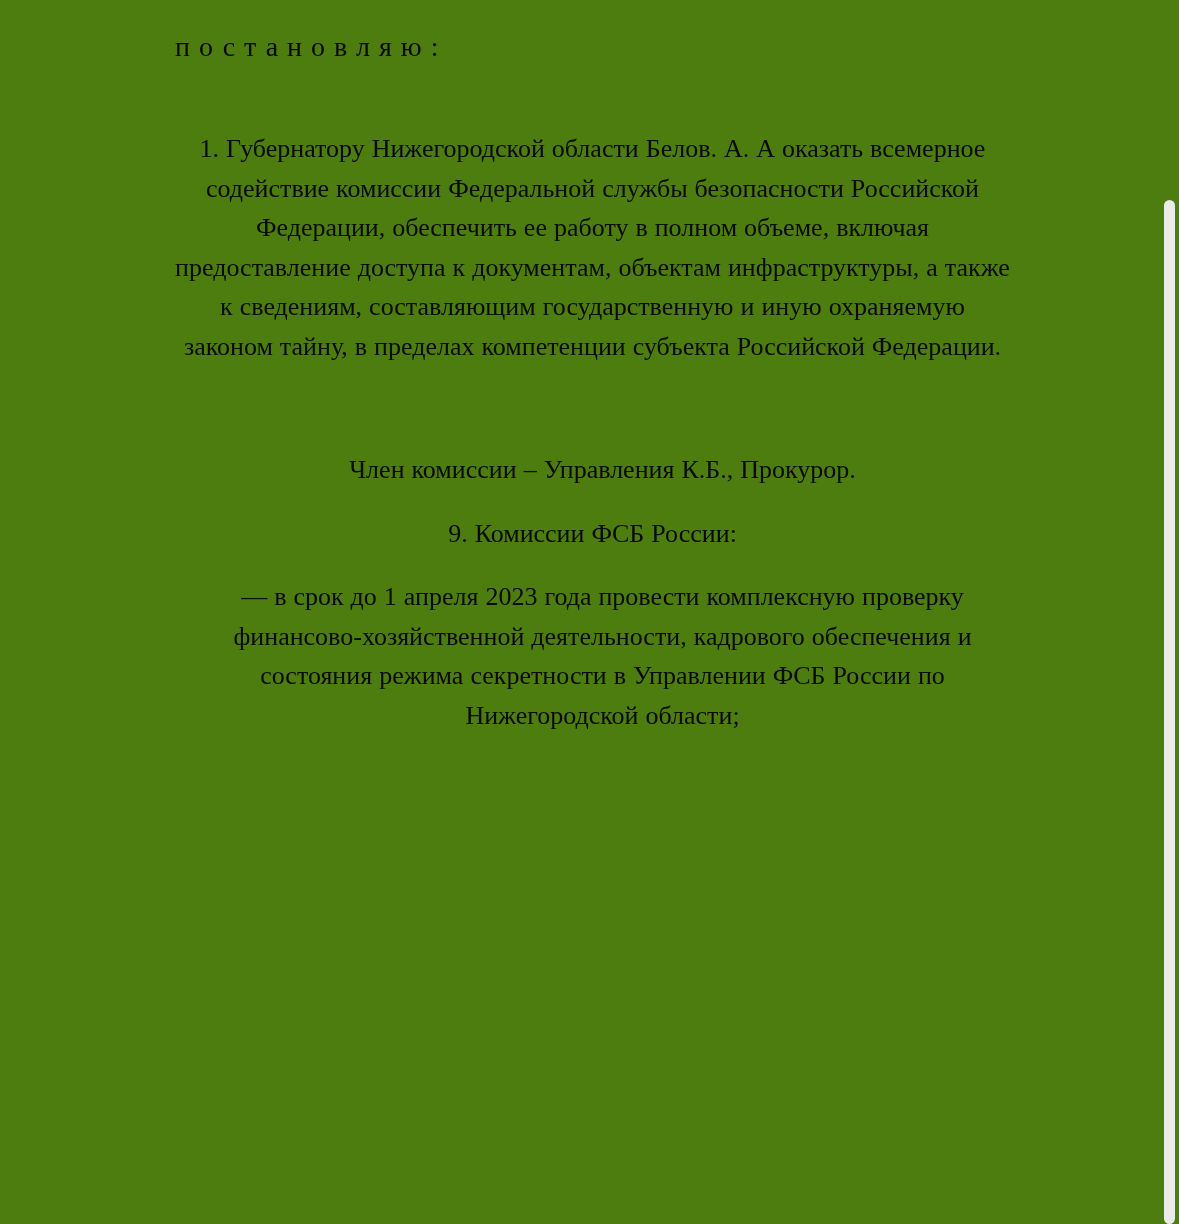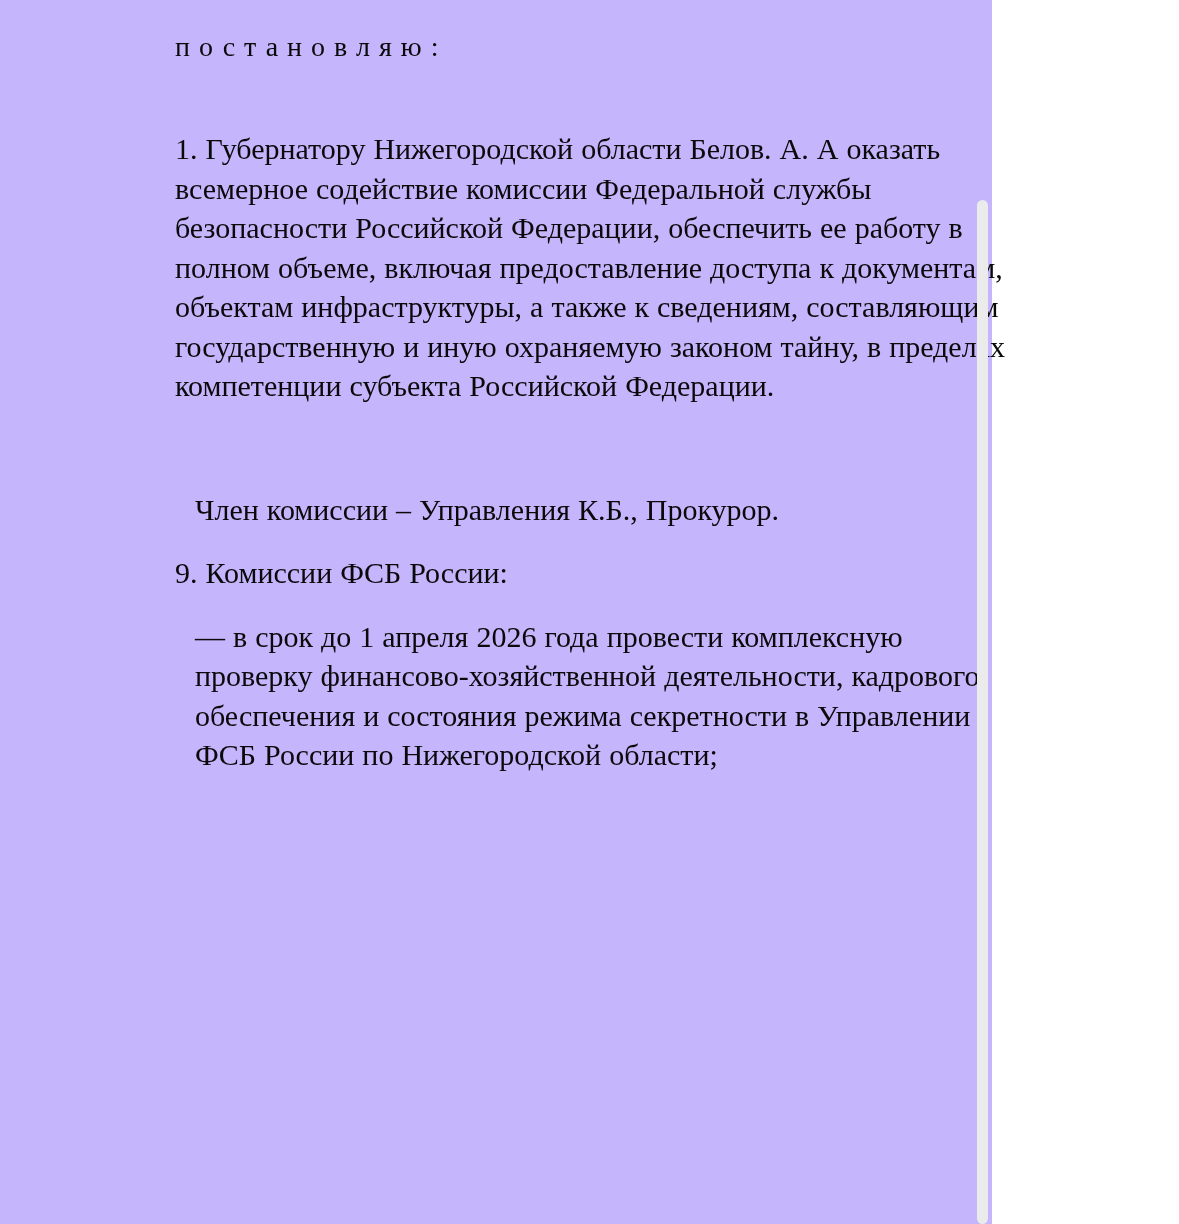--- a/index.html
+++ b/index.html
@@ -12,23 +12,23 @@
     width: 1179px;
     height: 1224px;
     font-family: "Liberation Serif", "DejaVu Serif", serif;
     color: #0a0a0a;
     overflow: hidden;
     position: relative;
   }
 
   .page {
     position: relative;
-    width: 992px;
+    width: 1179px;
     height: 1224px;
-    background: #c4b5fd;
+    background: #4d7c0f;
     box-sizing: border-box;
   }
 
   .doc-body {
     position: absolute;
     left: 175px;
     top: 0;
     width: 835px;
   }
 
@@ -36,25 +36,25 @@
     font-size: 28px;
     line-height: 40px;
     letter-spacing: 9px;
     margin: 0;
     padding-top: 27px;
     font-weight: 400;
     white-space: nowrap;
   }
 
   .para {
-    font-size: 30px;
+    font-size: 26px;
     line-height: 39.5px;
     margin: 0;
     padding: 0;
-    text-align: left;
+    text-align: center;
     font-weight: 400;
     word-spacing: 0.5px;
   }
 
   
   .gap-big   { height: 62px; }
   .gap-para  { height: 24px; }
   .gap-small { height: 18px; }
 
   .indent-sm { padding-left: 20px; }
@@ -103,21 +103,21 @@
     <div class="gap-small"></div>
 
     <p class="para indent-sm">Член комиссии – Управления К.Б., Прокурор.</p>
 
     <div class="gap-para"></div>
 
     <p class="para">9. Комиссии ФСБ России:</p>
 
     <div class="gap-para"></div>
 
-    <p class="para indent-sm">— в срок до 1 апреля 2026 года провести комплексную проверку финансово-хозяйственной деятельности, кадрового обеспечения и состояния режима секретности в Управлении ФСБ России по Нижегородской области;</p>
+    <p class="para indent-sm">— в срок до 1 апреля 2023 года провести комплексную проверку финансово-хозяйственной деятельности, кадрового обеспечения и состояния режима секретности в Управлении ФСБ России по Нижегородской области;</p>
 
     <div class="gap-para"></div>
 
 
   </div>
 
   <div class="scroll-track">
     <div class="scroll-thumb"></div>
   </div>
 

